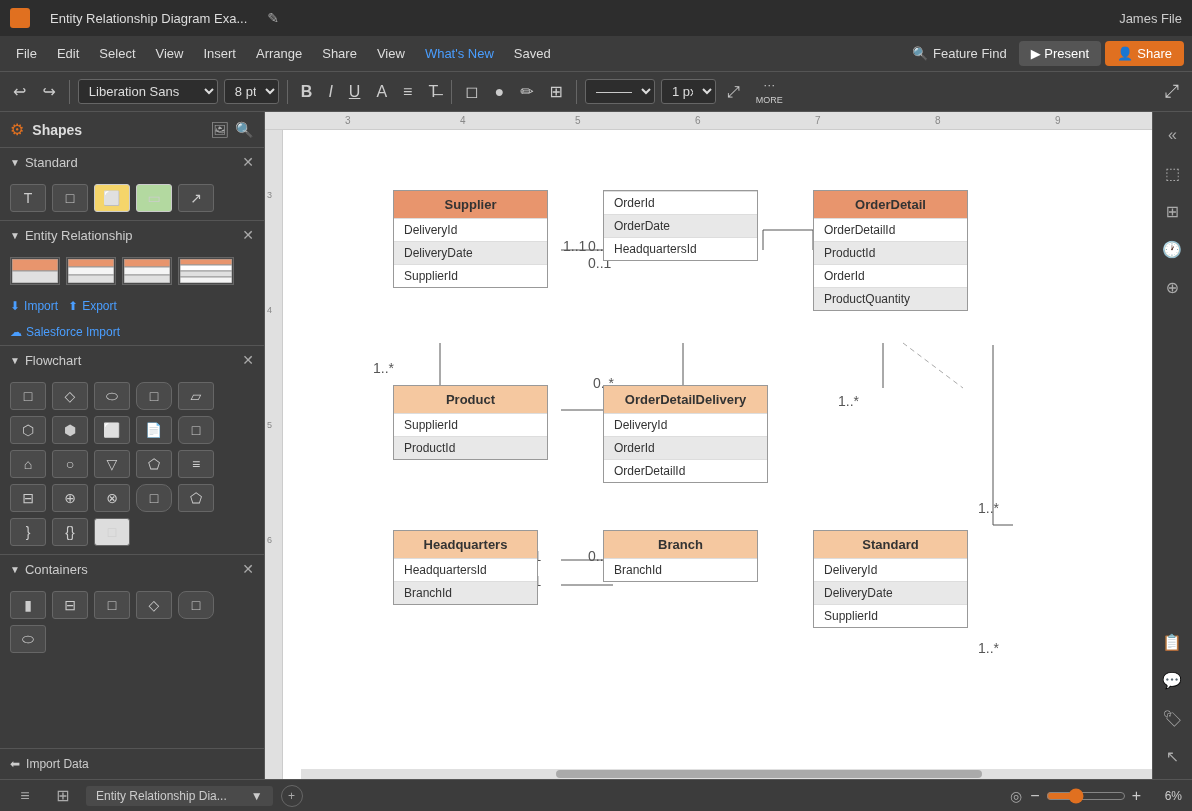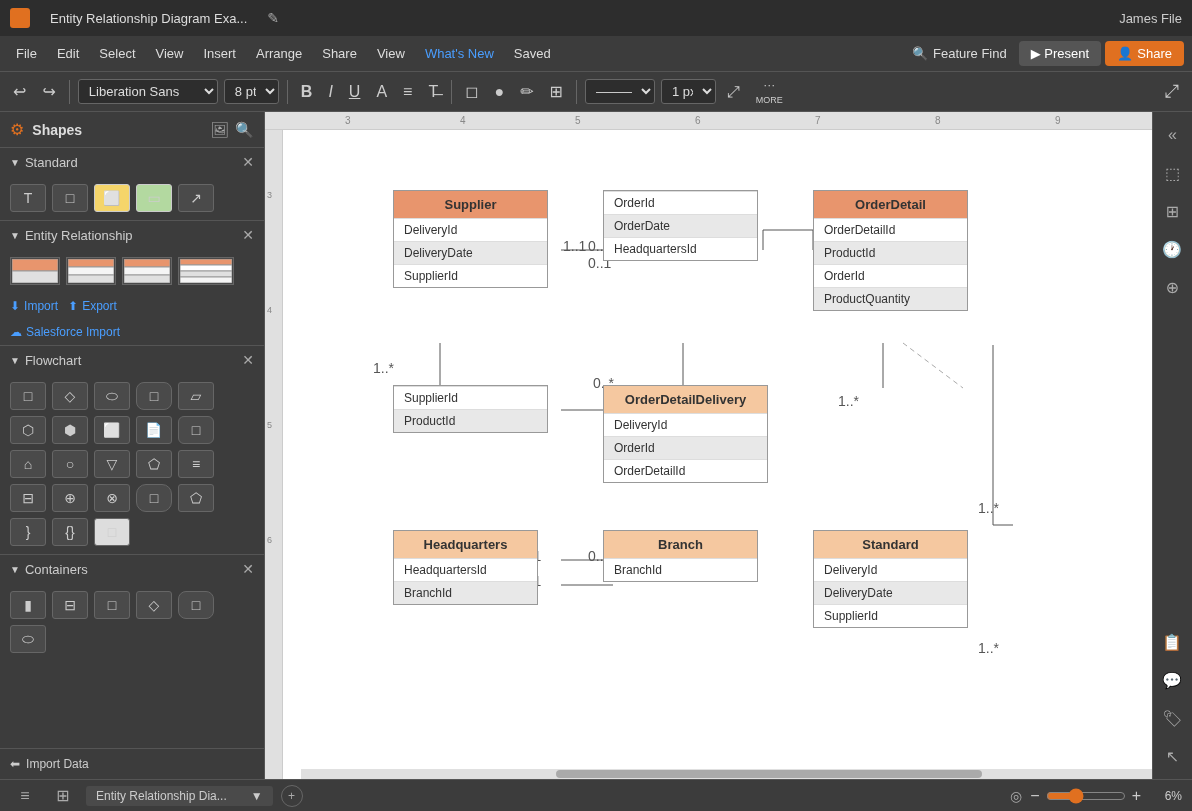--- a/index.html
+++ b/index.html
@@ -626,20 +626,21 @@
 
       <div class="er-entity" style="left:530px; top:60px; width:155px;">
         <div class="er-header orange">OrderDetail</div>
         <div class="er-row">OrderDetailId</div>
         <div class="er-row shaded">ProductId</div>
         <div class="er-row">OrderId</div>
         <div class="er-row shaded">ProductQuantity</div>
       </div>
 
       <div class="er-entity" style="left:110px; top:255px; width:155px;">
+        <div class="er-header light-orange">Product</div>
         <div class="er-row">SupplierId</div>
         <div class="er-row shaded">ProductId</div>
       </div>
 
       <div class="er-entity" style="left:320px; top:255px; width:165px;">
         <div class="er-header light-orange">OrderDetailDelivery</div>
         <div class="er-row">DeliveryId</div>
         <div class="er-row shaded">OrderId</div>
         <div class="er-row">OrderDetailId</div>
       </div>

